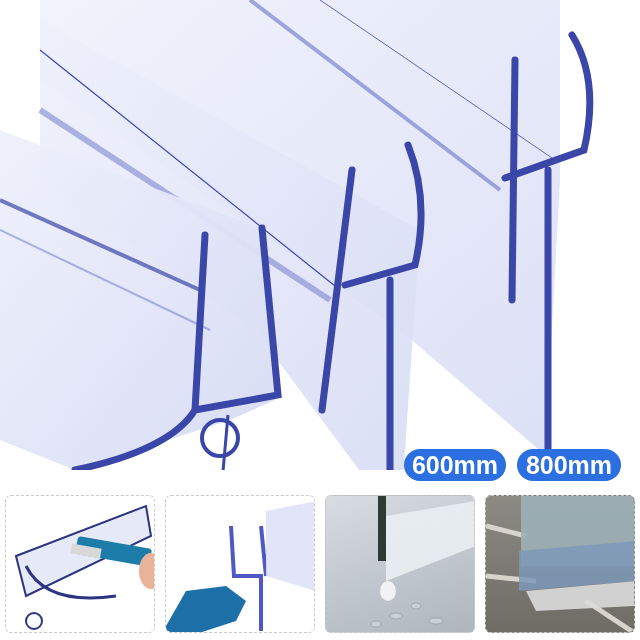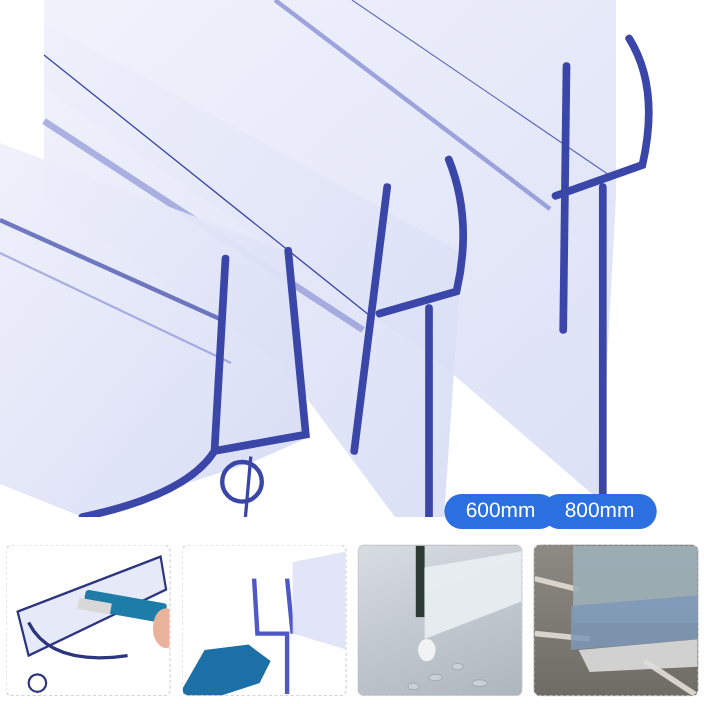--- a/index.html
+++ b/index.html
@@ -1,20 +1,20 @@
 <!DOCTYPE html>
 <html><head>
 <meta charset="utf-8">
 <style>
   html, body { margin: 0; padding: 0; }
   body { width: 640px; height: 640px; background: #ffffff; position: relative; overflow: hidden; font-family: "Liberation Sans", sans-serif; }
   .hero { position: absolute; left: 0; top: 0; width: 640px; height: 470px; }
-  .badge { position: absolute; top: 449px; height: 32px; border-radius: 16px; background: #2b6fe0; color: #ffffff; font-weight: normal; font-size: 19px; line-height: 32px; text-align: center; font-family: "Liberation Sans", sans-serif; }
+  .badge { position: absolute; top: 449px; height: 32px; border-radius: 16px; background: #2b6fe0; color: #ffffff; font-weight: bold; font-size: 25px; line-height: 32px; text-align: center; font-family: "Liberation Sans", sans-serif; }
   .badge.b1 { left: 404px; width: 102px; }
-  .badge.b2 { left: 493px; width: 104px; }
+  .badge.b2 { left: 517px; width: 104px; }
   .thumb { position: absolute; top: 495px; width: 150px; height: 138px; border: 1.5px dashed #c8c8c8; border-radius: 6px; overflow: hidden; box-sizing: border-box; }
   .t1 { left: 5px; background: #ffffff; }
   .t2 { left: 165px; background: #ffffff; }
   .t3 { left: 325px; background: linear-gradient(160deg, #d8dde2 0%, #c2c8cf 50%, #aeb6bd 100%); }
   .t4 { left: 485px; background: linear-gradient(180deg, #8d8a84 0%, #6f6b65 100%); }
   svg { display: block; }
 </style>
 </head>
 <body>
 

